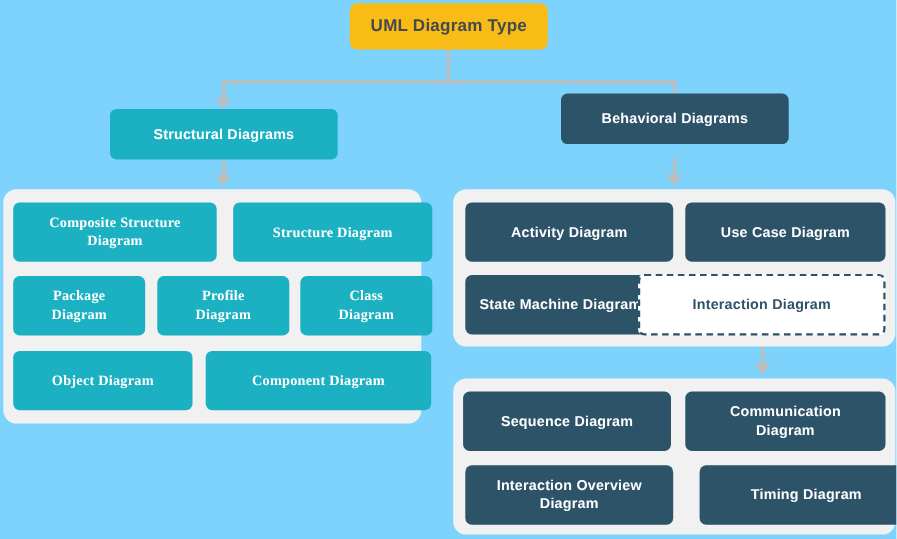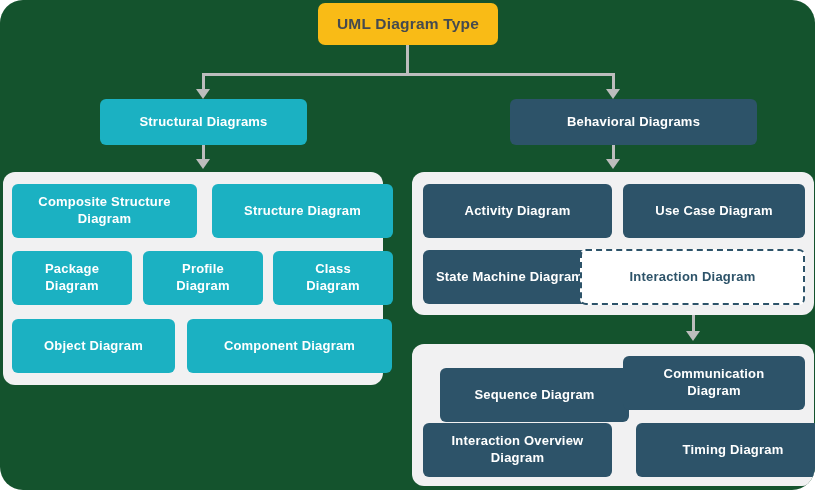--- a/index.html
+++ b/index.html
@@ -1,24 +1,23 @@
 <!DOCTYPE html>
 <html><head>
 <meta charset="utf-8">
 <style>
   * { margin: 0; padding: 0; box-sizing: border-box; }
   html, body { background: #ffffff; }
   .canvas {
     position: relative;
     width: 815px;
     height: 490px;
-    background: #14532d;
+    background: #7dd3fc;
     font-family: "Liberation Sans", sans-serif;
     overflow: hidden;
-    border-radius: 23px;
   }
   .panel {
     position: absolute;
     background: #F1F1F2;
     border-radius: 12px;
   }
   .node {
     position: absolute;
     display: flex;
     align-items: center;
@@ -75,39 +74,39 @@
 
   <div class="cline" style="left:612px; top:144px; width:3px; height:16px;"></div>
   <div class="ahead" style="left:606px; top:159px;"></div>
 
   <div class="cline" style="left:692px; top:307px; width:3px; height:25px;"></div>
   <div class="ahead" style="left:686px; top:331px;"></div>
 
   <div class="node root" style="left:318px; top:3px; width:180px; height:42px;">UML Diagram Type</div>
 
   <div class="node teal" style="left:100px; top:99px; width:207px; height:46px;">Structural Diagrams</div>
-  <div class="node dark" style="left:510px; top:99px; width:247px; height:46px;">Behavioral Diagrams</div>
+  <div class="node dark" style="left:510px; top:85px; width:207px; height:46px;">Behavioral Diagrams</div>
 
-  <div class="panel" style="left:3px; top:172px; width:380px; height:213px;">
+  <div class="panel" style="left:3px; top:172px; width:380px; height:213px;font-family:Liberation Serif, serif;">
     <div class="node teal" style="left:9px; top:12px; width:185px; height:54px;">Composite Structure Diagram</div>
     <div class="node teal" style="left:209px; top:12px; width:181px; height:54px;">Structure Diagram</div>
     <div class="node teal pad-md" style="left:9px; top:79px; width:120px; height:54px;">Package Diagram</div>
     <div class="node teal pad-md" style="left:140px; top:79px; width:120px; height:54px;">Profile Diagram</div>
     <div class="node teal pad-md" style="left:270px; top:79px; width:120px; height:54px;">Class Diagram</div>
     <div class="node teal" style="left:9px; top:147px; width:163px; height:54px;">Object Diagram</div>
     <div class="node teal" style="left:184px; top:147px; width:205px; height:54px;">Component Diagram</div>
   </div>
 
   <div class="panel" style="left:412px; top:172px; width:402px; height:143px;">
     <div class="node dark" style="left:11px; top:12px; width:189px; height:54px;">Activity Diagram</div>
     <div class="node dark" style="left:211px; top:12px; width:182px; height:54px;">Use Case Diagram</div>
     <div class="node dark" style="left:11px; top:78px; width:173px; height:54px;">State Machine Diagram</div>
     <div class="node dashed" style="left:168px; top:77px; width:225px; height:56px;">Interaction Diagram</div>
   </div>
 
   <div class="panel" style="left:412px; top:344px; width:402px; height:142px;">
-    <div class="node dark" style="left:28px; top:12px; width:189px; height:54px;margin-top:12px;">Sequence Diagram</div>
+    <div class="node dark" style="left:9px; top:12px; width:189px; height:54px;">Sequence Diagram</div>
     <div class="node dark pad-lg" style="left:211px; top:12px; width:182px; height:54px;">Communication Diagram</div>
     <div class="node dark" style="left:11px; top:79px; width:189px; height:54px;">Interaction Overview Diagram</div>
     <div class="node dark" style="left:224px; top:79px; width:194px; height:54px;">Timing Diagram</div>
   </div>
 
 </div>
 
 </body></html>

